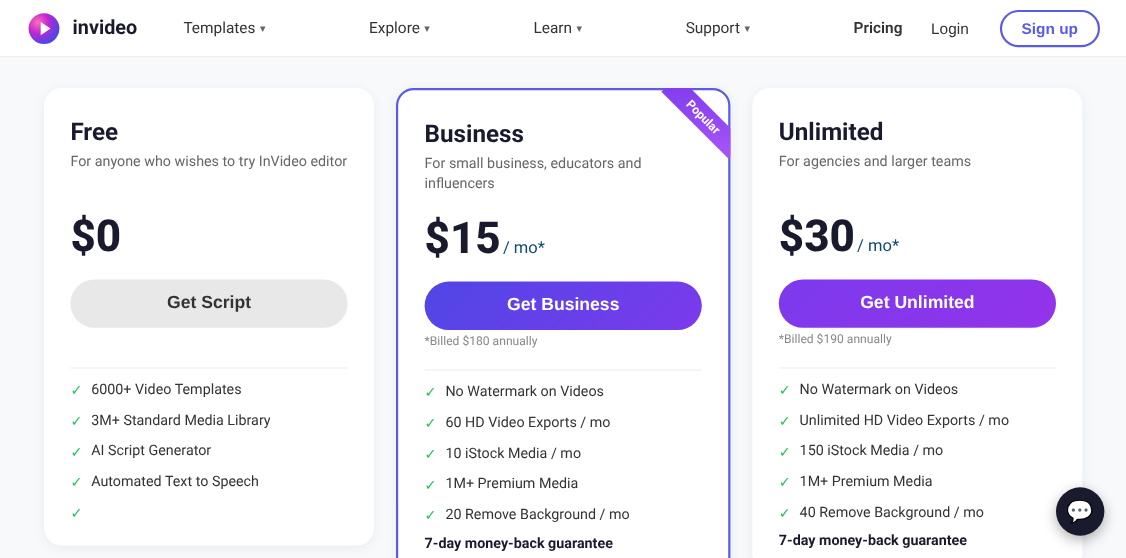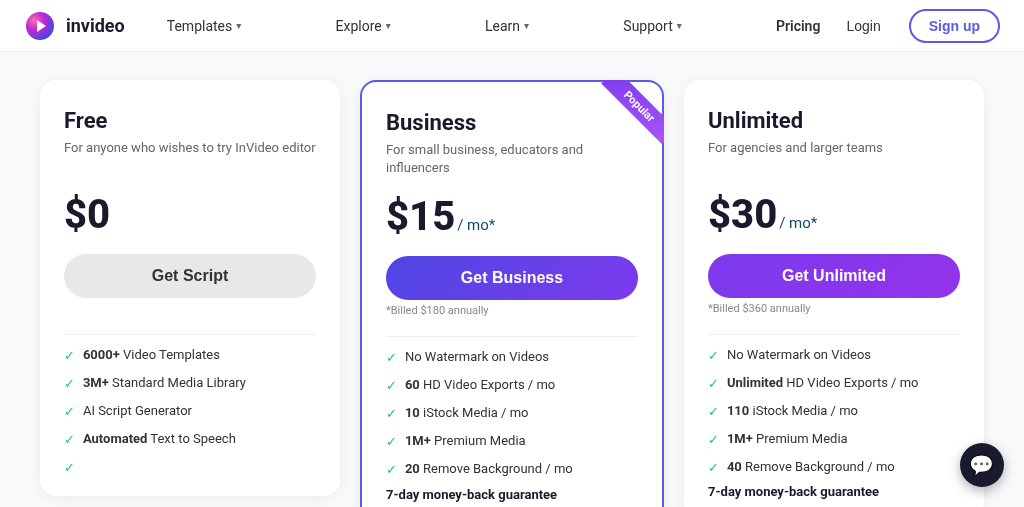--- a/index.html
+++ b/index.html
@@ -207,21 +207,21 @@
       font-size: 13px;
       color: #333;
       line-height: 1.3;
     }
     .check-icon {
       color: #22c55e;
       font-size: 13px;
       flex-shrink: 0;
       margin-top: 1px;
     }
-    .feature-bold { font-weight: 700; }
+    .feature-bold { font-weight: 400; }
     .feature-guarantee {
       font-weight: 700;
       font-size: 13px;
       color: #1a1a2e;
       margin-top: 8px;
     }
 
     
     .chat-bubble {
       position: fixed;
@@ -360,34 +360,34 @@
     </div>
 
     <div class="card">
       <h2 class="card-title">Unlimited</h2>
       <p class="card-desc">For agencies and larger teams</p>
       <div class="price-row">
         <span class="price-dollar">$30</span>
         <span class="price-per">/ mo*</span>
       </div>
       <button class="btn-cta btn-unlimited">Get Unlimited</button>
-      <div class="billing-note">*Billed $360 annually</div>
+      <div class="billing-note">*Billed $190 annually</div>
       <hr class="divider">
       <ul class="features-list">
         <li class="feature-item">
           <span class="check-icon">✓</span>
           <span>No Watermark on Videos</span>
         </li>
         <li class="feature-item">
           <span class="check-icon">✓</span>
           <span><strong class="feature-bold">Unlimited</strong> HD Video Exports / mo</span>
         </li>
         <li class="feature-item">
           <span class="check-icon">✓</span>
-          <span><strong class="feature-bold">110</strong> iStock Media / mo</span>
+          <span><strong class="feature-bold">150</strong> iStock Media / mo</span>
         </li>
         <li class="feature-item">
           <span class="check-icon">✓</span>
           <span><strong class="feature-bold">1M+</strong> Premium Media</span>
         </li>
         <li class="feature-item">
           <span class="check-icon">✓</span>
           <span><strong class="feature-bold">40</strong> Remove Background / mo</span>
         </li>
       </ul>

